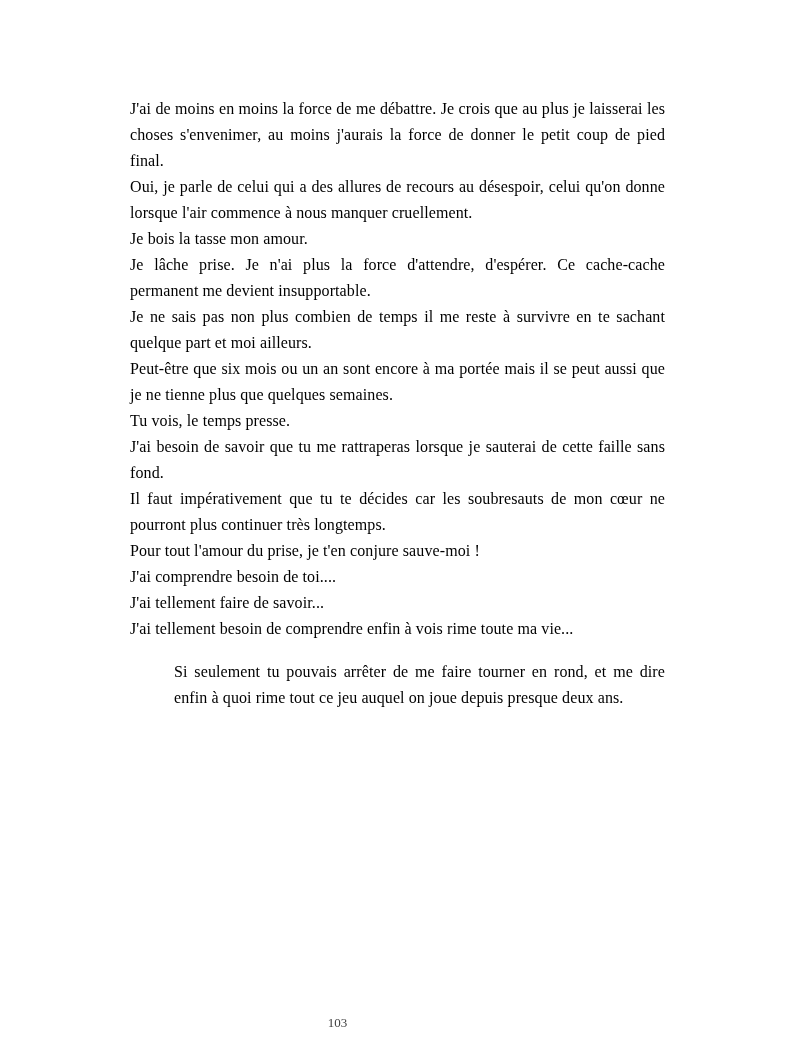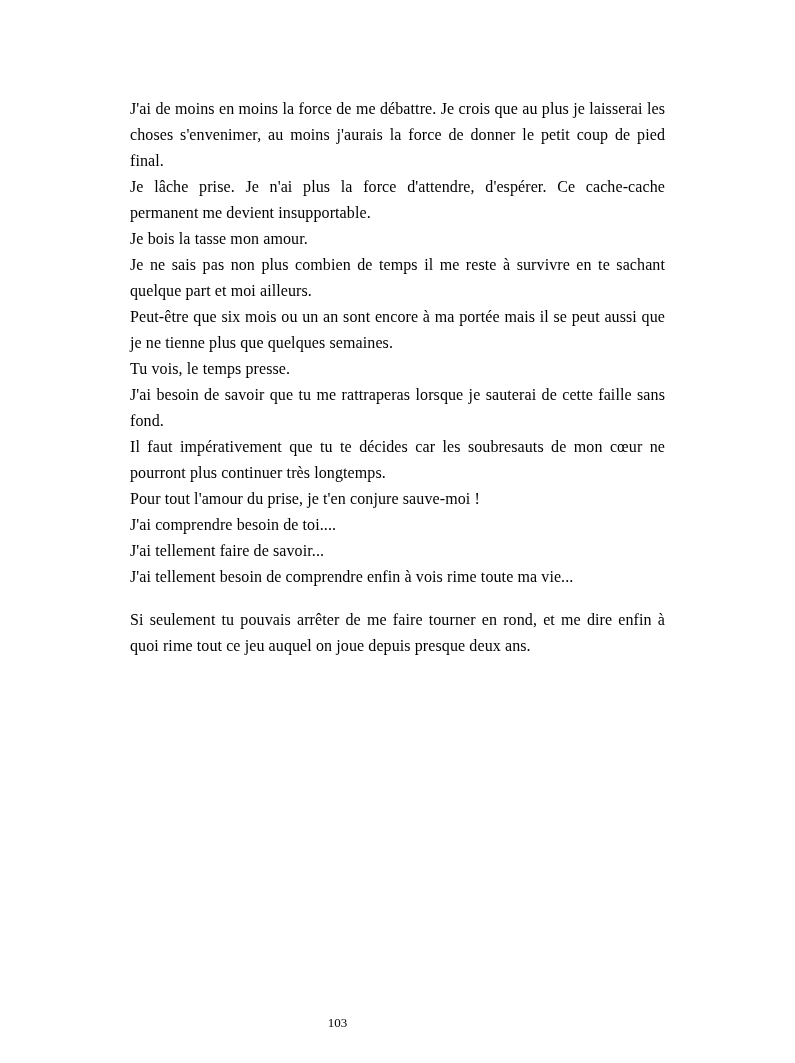--- a/index.html
+++ b/index.html
@@ -25,40 +25,42 @@
   .content p {
     margin: 0;
     padding: 0;
     font-size: 16px;
     line-height: 26px;
     text-align: justify;
     letter-spacing: 0.1px;
   }
   .content p.spaced {
     margin-top: 17px;
+    margin-left: 44px;
   }
   .page-number {
     position: absolute;
     top: 1015px;
     left: 0;
     width: 100%;
     text-align: center;
     font-size: 13px;
     line-height: 16px;
-    color: #000000;
+    color: #404040;
   }
 </style>
 </head>
 <body>
 
 <div class="page">
   <div class="content">
     <p>J'ai de moins en moins la force de me débattre. Je crois que au plus je laisserai les choses s'envenimer, au moins j'aurais la force de donner le petit coup de pied final.</p>
+    <p>Oui, je parle de celui qui a des allures de recours au désespoir, celui qu'on donne lorsque l'air commence à nous manquer cruellement.</p>
+    <p>Je bois la tasse mon amour.</p>
     <p>Je lâche prise. Je n'ai plus la force d'attendre, d'espérer. Ce cache-cache permanent me devient insupportable.</p>
-    <p>Je bois la tasse mon amour.</p>
     <p>Je ne sais pas non plus combien de temps il me reste à survivre en te sachant quelque part et moi ailleurs.</p>
     <p>Peut-être que six mois ou un an sont encore à ma portée mais il se peut aussi que je ne tienne plus que quelques semaines.</p>
     <p>Tu vois, le temps presse.</p>
     <p>J'ai besoin de savoir que tu me rattraperas lorsque je sauterai de cette faille sans fond.</p>
     <p>Il faut impérativement que tu te décides car les soubresauts de mon cœur ne pourront plus continuer très longtemps.</p>
     <p>Pour tout l'amour du prise, je t'en conjure sauve-moi !</p>
     <p>J'ai comprendre besoin de toi....</p>
     <p>J'ai tellement faire de savoir...</p>
     <p>J'ai tellement besoin de comprendre enfin à vois rime toute ma vie...</p>
     <p class="spaced">Si seulement tu pouvais arrêter de me faire tourner en rond, et me dire enfin à quoi rime tout ce jeu auquel on joue depuis presque deux ans.</p>

